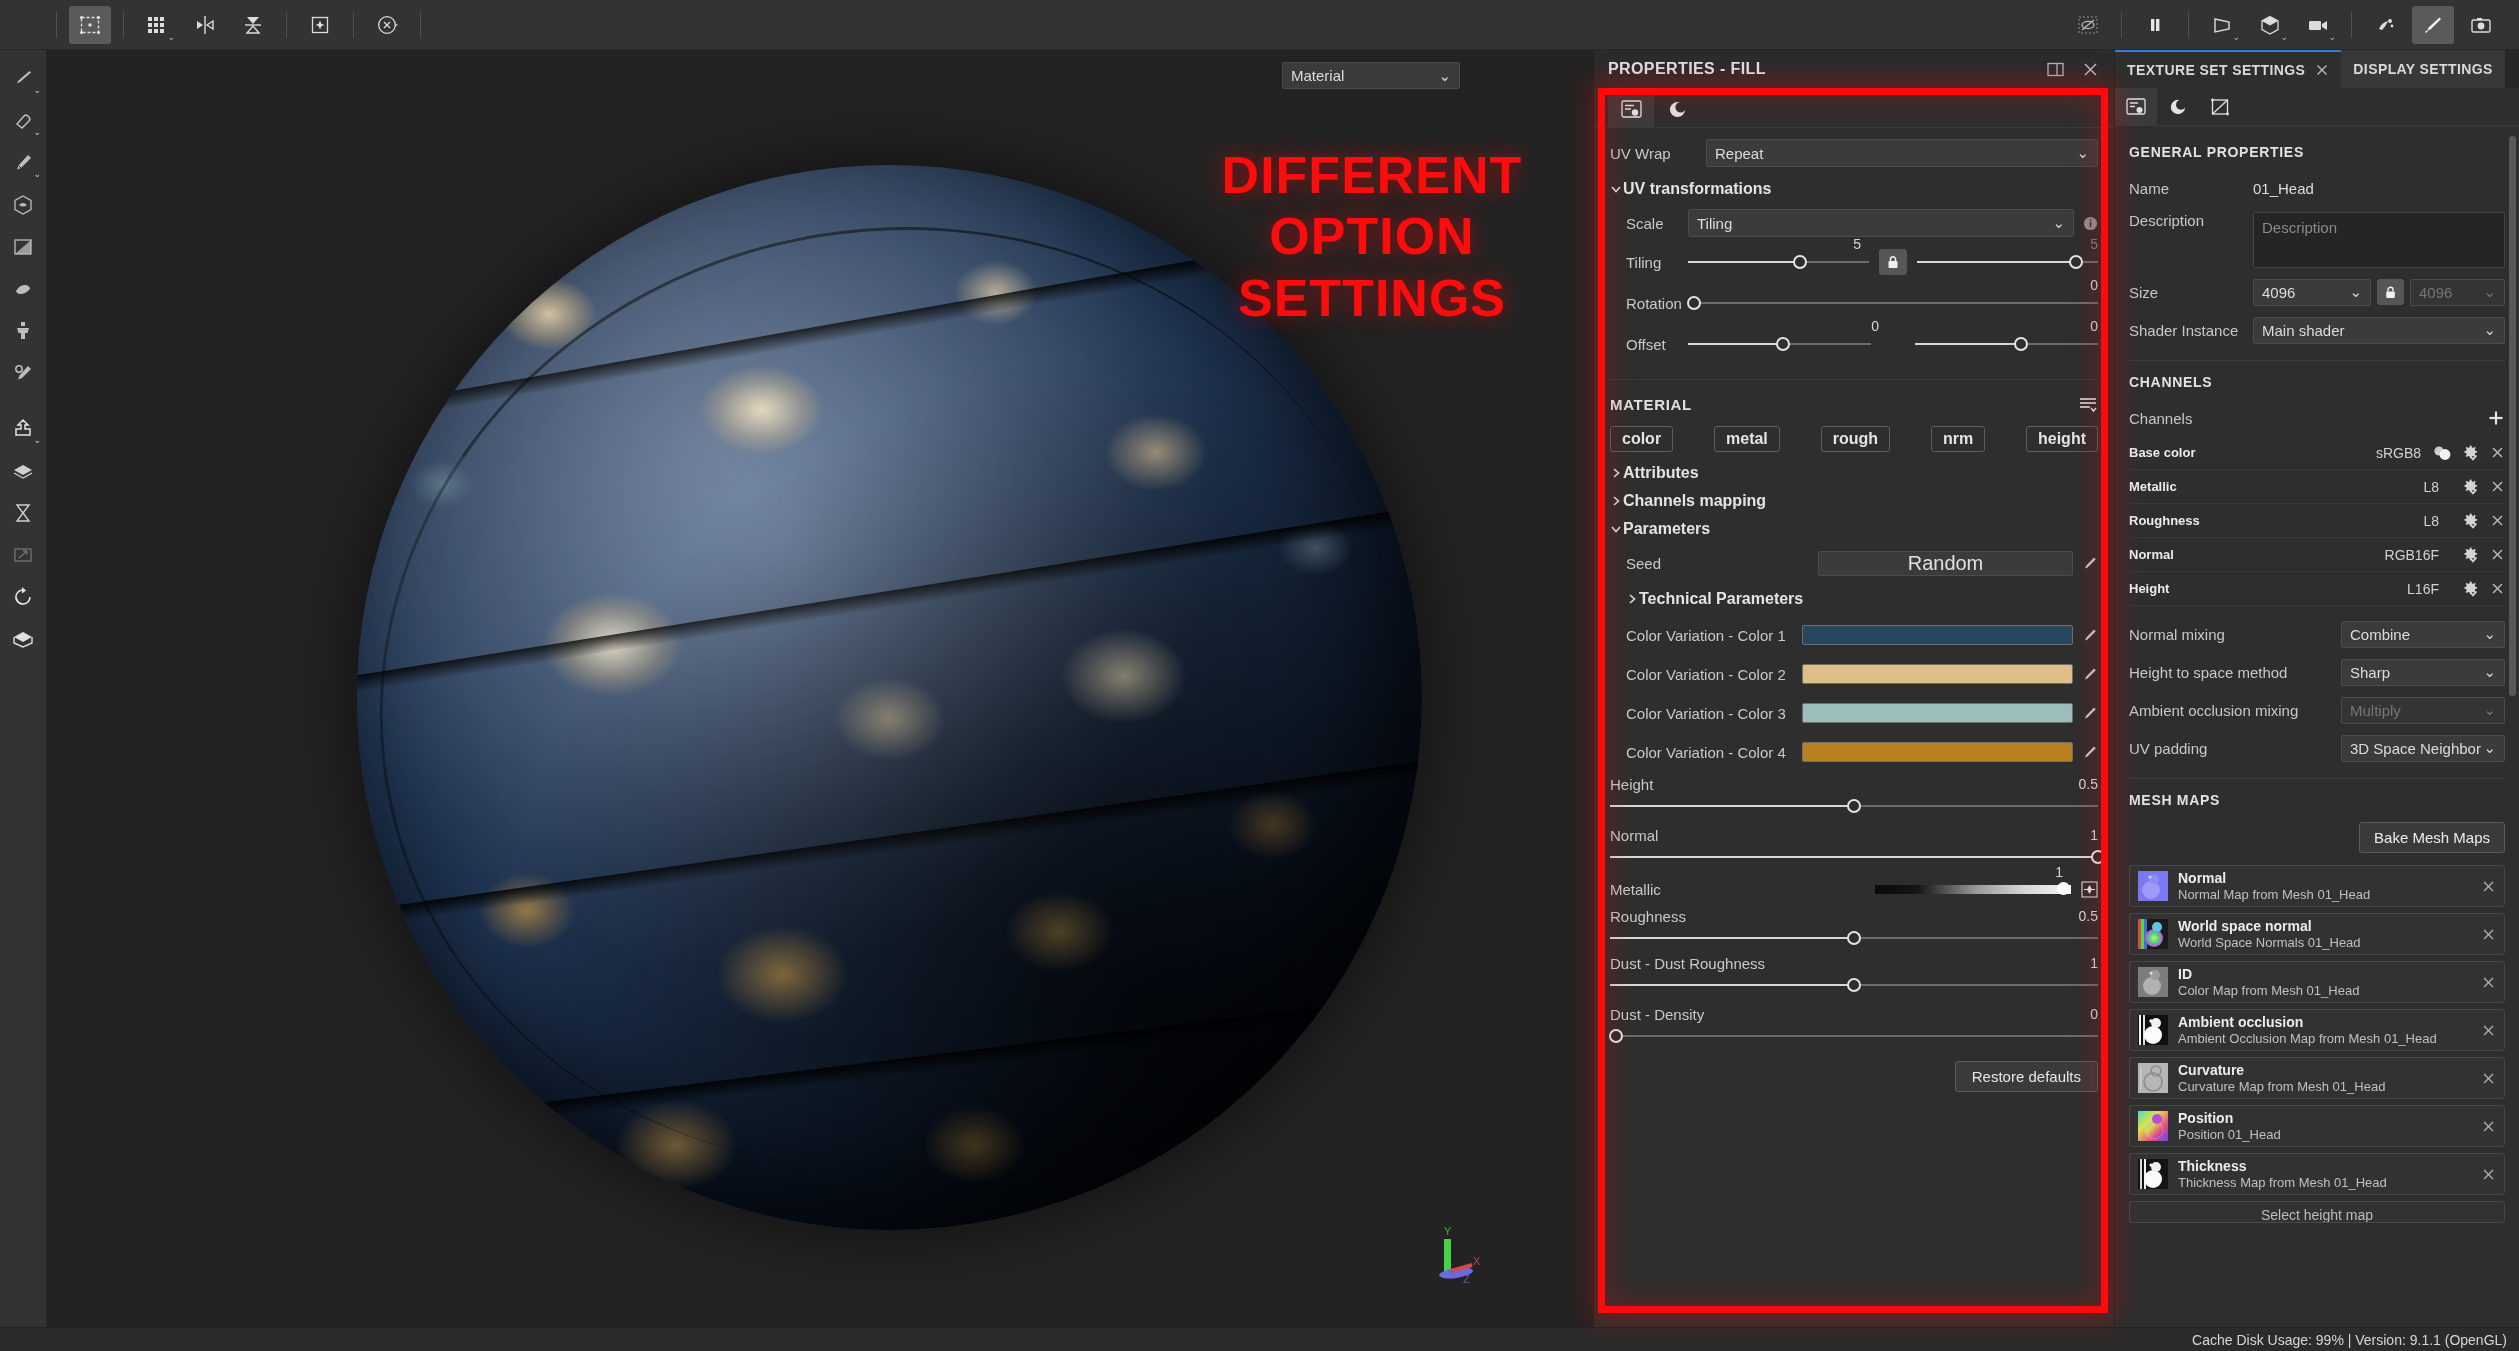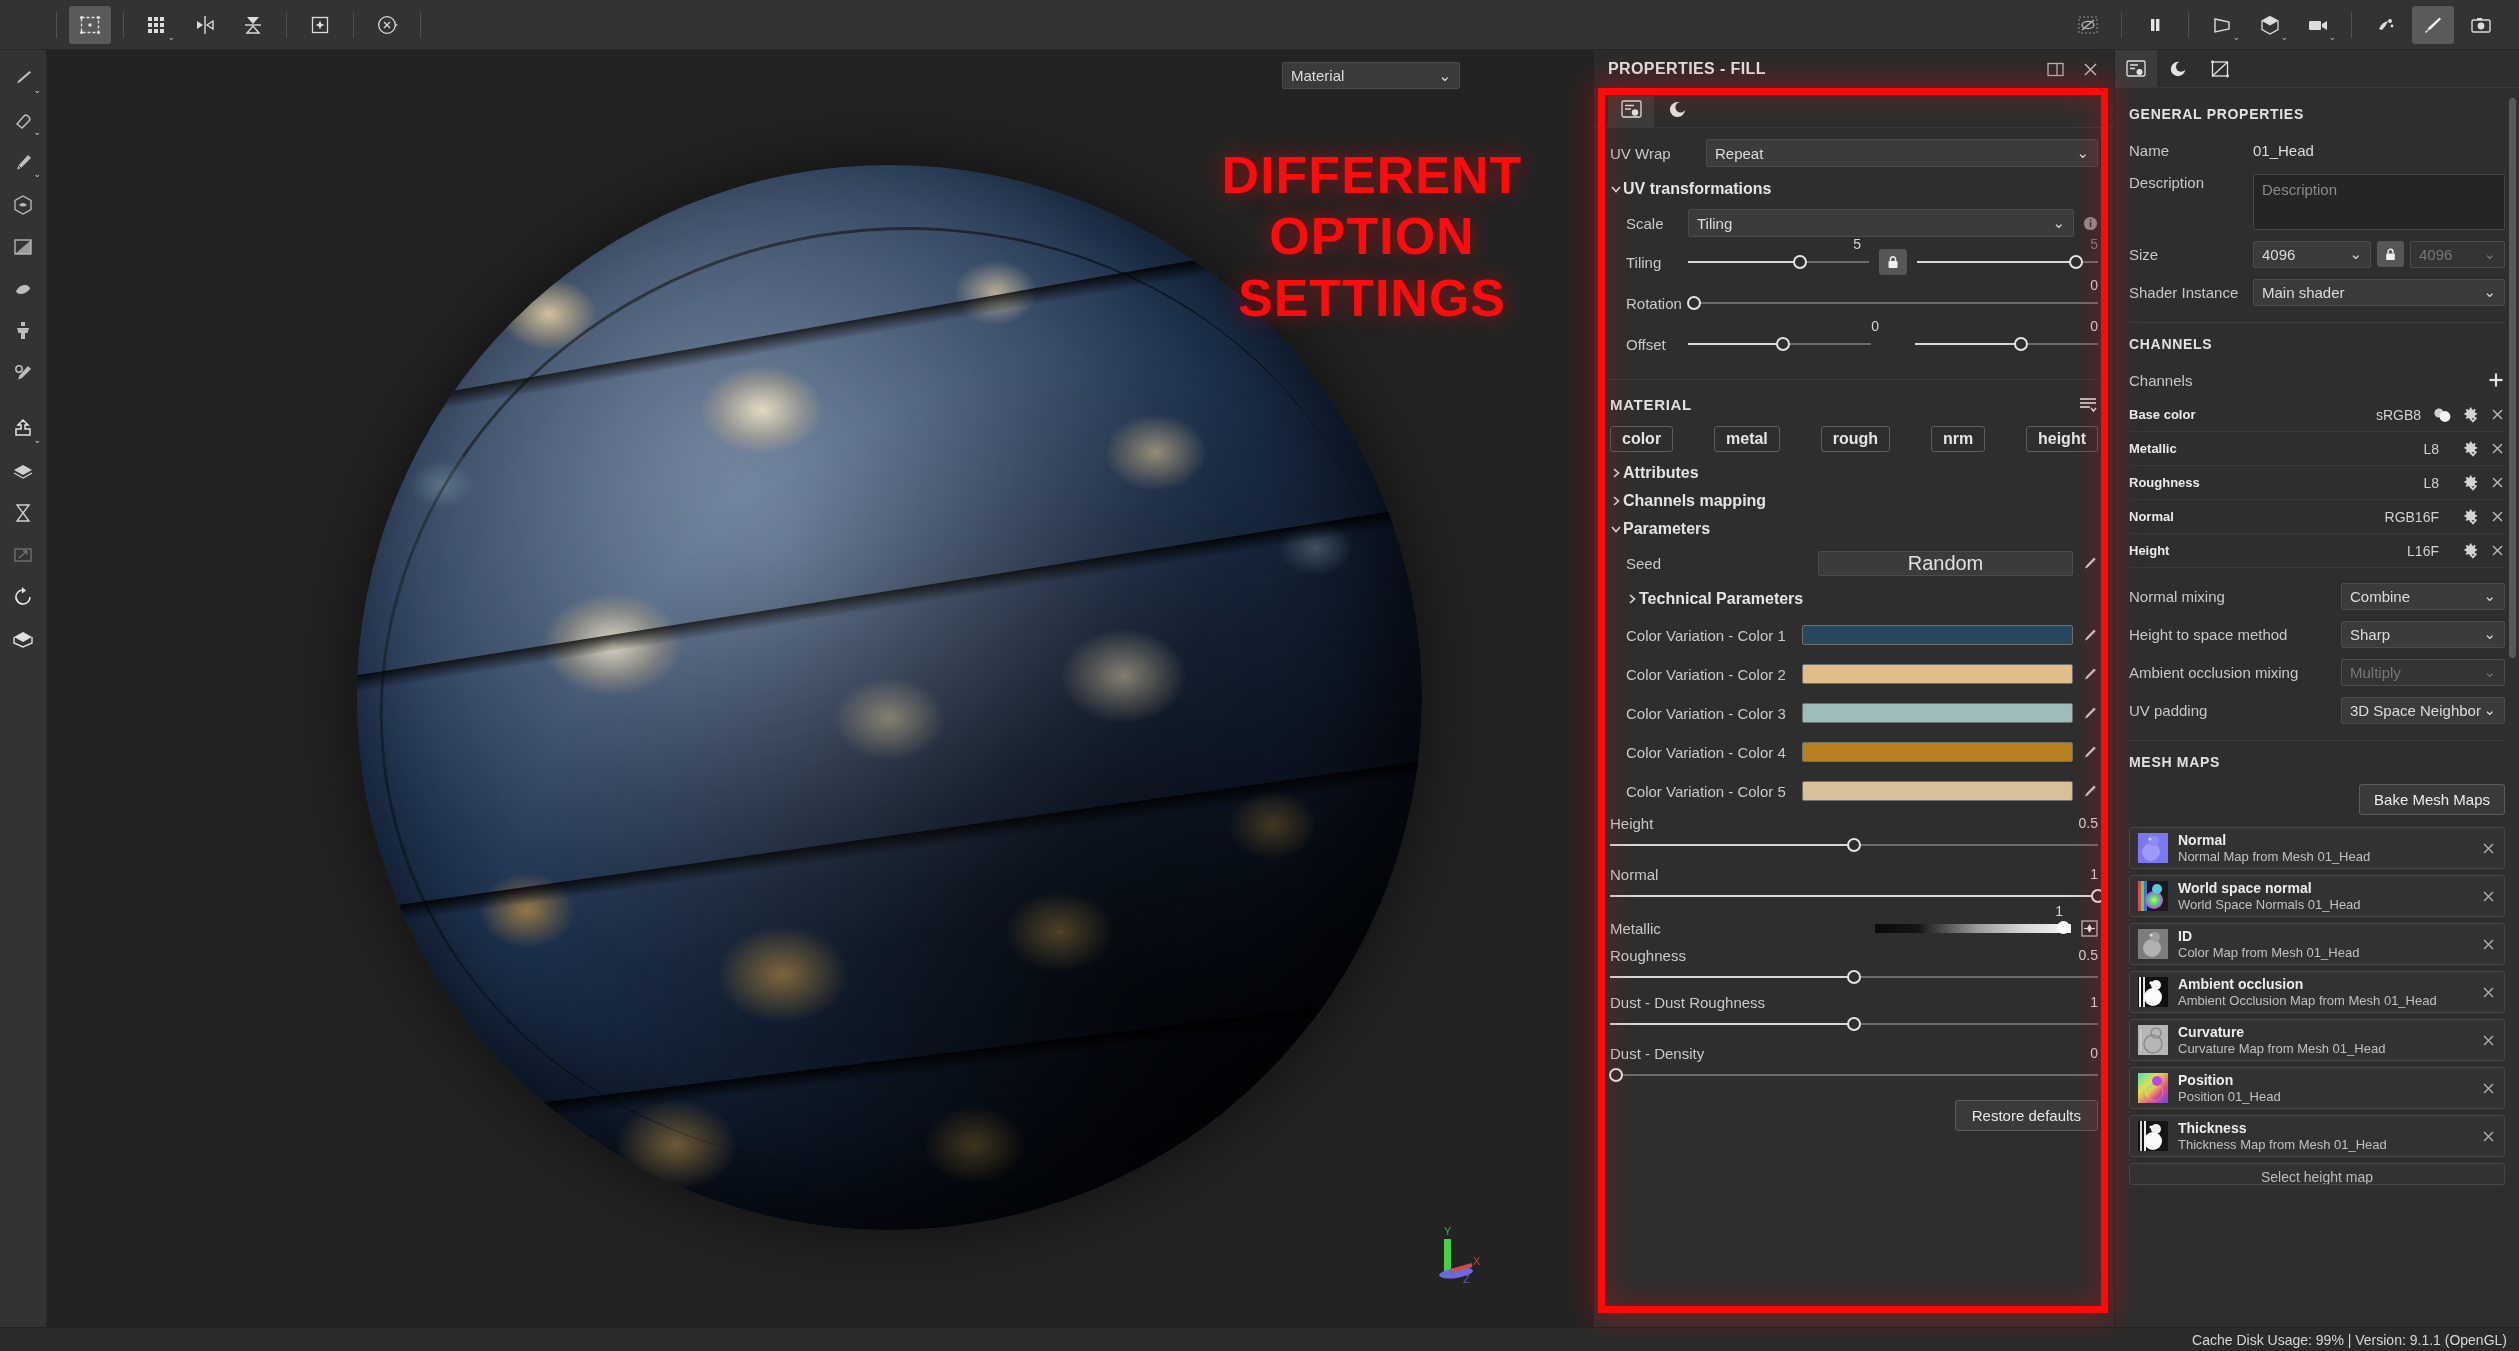--- a/index.html
+++ b/index.html
@@ -797,29 +797,20 @@
         </div>
         <div class="prow" style="margin-bottom:9px">
           <span class="plabel" style="margin-left:16px;width:176px">Color Variation - Color 4</span>
           <div class="swatch" style="background:#b8801e"></div>
           <span class="eyedrop">
               <svg width="16" height="16" viewBox="0 0 16 16">
                 <path d="M12 2.5 L13.8 4.3 L5.5 12.6 L3 13.5 L3.9 11 Z" fill="#d8d8d8"></path>
               </svg>
             </span>
         </div>
-        <div class="prow" style="margin-bottom:9px">
-          <span class="plabel" style="margin-left:16px;width:176px">Color Variation - Color 5</span>
-          <div class="swatch" style="background:#d9c096"></div>
-          <span class="eyedrop">
-              <svg width="16" height="16" viewBox="0 0 16 16">
-                <path d="M12 2.5 L13.8 4.3 L5.5 12.6 L3 13.5 L3.9 11 Z" fill="#d8d8d8"></path>
-              </svg>
-            </span>
-        </div>
 
         <div style="margin-top:6px">
           <div class="labelrow">
               <span class="plabel">Height</span>
               <span class="sp"></span>
               <span class="num">0.5</span>
             </div>
           <div class="sl fullsl" style="margin-top:4px">
               <div class="track"></div>
               <div class="fill" style="width:50%"></div>
@@ -898,20 +889,34 @@
             </div>
         </div>
 
         <div class="restorewrap">
           <div class="restorebtn">Restore defaults</div>
         </div>
       </div>
     </div>
 
     <div class="tsdock">
+      <div class="ts-tabbar">
+        <div class="ts-tab sel">
+          <span>TEXTURE SET SETTINGS</span>
+          <span class="xc">
+            <svg width="14" height="14" viewBox="0 0 14 14">
+                <line x1="2.5" y1="2.5" x2="11.5" y2="11.5" stroke="#d6d6d6" stroke-width="1.4"></line>
+                <line x1="11.5" y1="2.5" x2="2.5" y2="11.5" stroke="#d6d6d6" stroke-width="1.4"></line>
+              </svg>
+          </span>
+        </div>
+        <div class="ts-tab unsel">
+          <span>DISPLAY SETTINGS</span>
+        </div>
+      </div>
 
       <div class="ts-iconbar">
         <div class="ts-ib sel">
           <svg width="22" height="22" viewBox="0 0 22 22">
               <rect x="2" y="3" width="18" height="15" rx="1.4" fill="none" stroke="#e2e2e2" stroke-width="1.3"></rect>
               <line x1="5" y1="7" x2="13" y2="7" stroke="#e2e2e2" stroke-width="1.5"></line>
               <line x1="5" y1="10.5" x2="10" y2="10.5" stroke="#e2e2e2" stroke-width="1.5"></line>
               <circle cx="14.5" cy="14" r="3" fill="#e2e2e2"></circle>
             </svg>
         </div>

